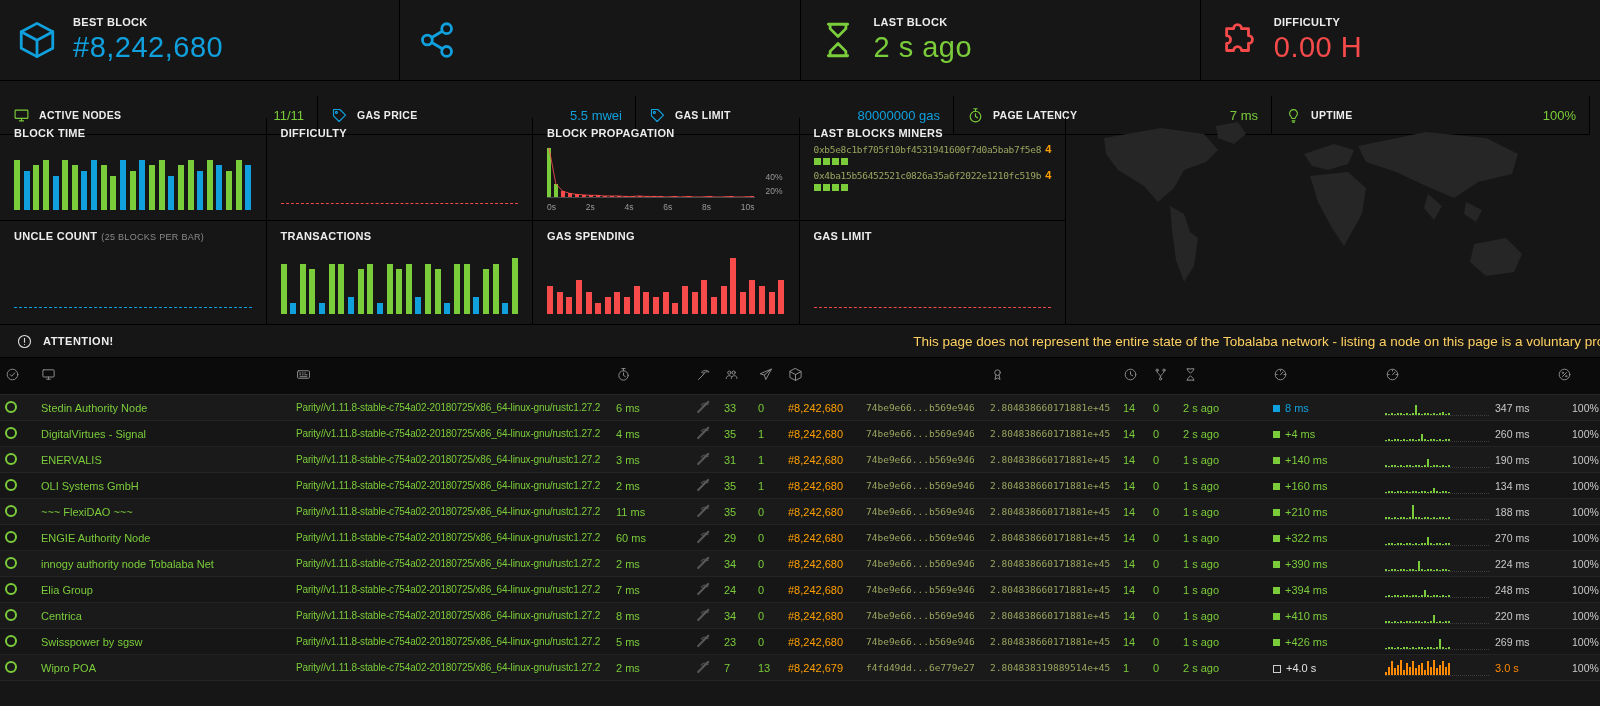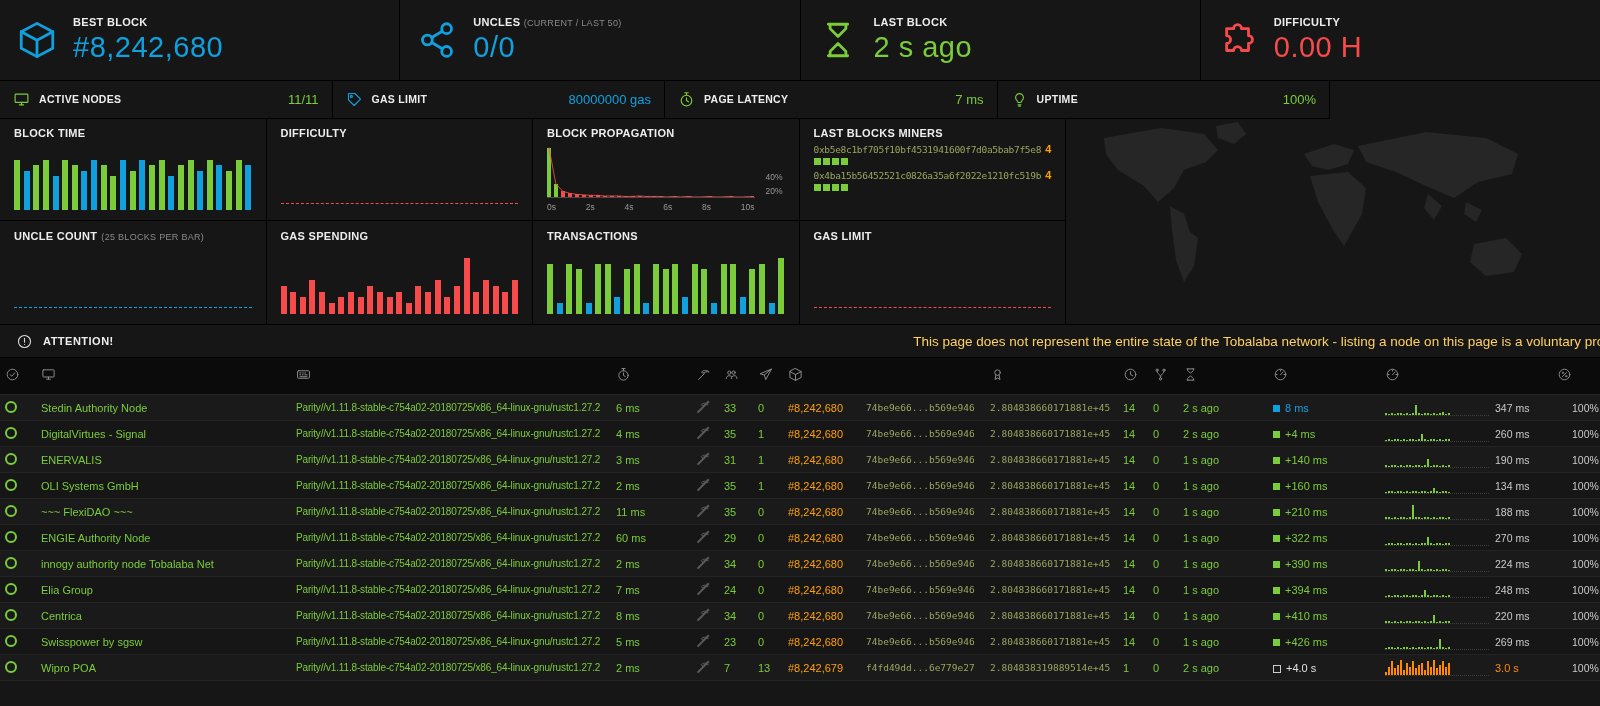--- a/index.html
+++ b/index.html
@@ -9,21 +9,21 @@
   .c-cyan{color:#10a0de}.c-green{color:#7bcc3a}.c-orange{color:#ffa000}.c-red{color:#f74b4b}
 
   #top-row{position:absolute;top:0;left:0;width:1600px;height:80px;display:flex;border-bottom:1px solid #000;}
   .top-card{flex:1 1 0;border-right:1px solid #000;display:flex;align-items:center;gap:15px;padding:0 16px;min-width:0;}
   .top-card:last-child{border-right:none;}
   .top-card .icon{width:42px;height:42px;flex:0 0 42px;}
   .tc-label{font-size:11px;font-weight:bold;color:#ededed;letter-spacing:.3px;white-space:nowrap;}
   .tc-sub{font-size:9px;color:#8a8a8a;font-weight:normal;}
   .tc-value{font-size:29px;font-weight:400;margin-top:3px;white-space:nowrap;letter-spacing:.5px;}
 
-  #stat-row{position:absolute;top:80px;left:0;width:1330px;height:38px;display:flex;border-bottom:1px solid #000;}
+  #stat-row{position:absolute;top:96px;left:0;width:1590px;height:38px;display:flex;border-bottom:1px solid #000;}
   .stat-card{flex:1 1 0;border-right:1px solid #000;display:flex;align-items:center;gap:9px;padding:0 13px;min-width:0;}
   .stat-card .icon{width:17px;height:17px;flex:0 0 17px;}
   .sc-label{font-size:10.5px;font-weight:bold;color:#ededed;letter-spacing:.3px;white-space:nowrap;}
   .sc-value{margin-left:auto;font-size:13px;white-space:nowrap;}
 
   #charts-grid{position:absolute;top:118px;left:0;width:1066px;height:206px;display:grid;grid-template-columns:repeat(4,1fr);grid-template-rows:1fr 1fr;}
   .panel{border-right:1px solid #000;border-bottom:1px solid #000;position:relative;padding:9px 14px 0;min-width:0;overflow:hidden;}
   .panel:nth-child(n+5){border-bottom:none;}
   .panel-title{font-size:11px;font-weight:bold;color:#ededed;letter-spacing:.3px;white-space:nowrap;}
   .panel-sub{font-size:9px;color:#8a8a8a;font-weight:normal;margin-left:4px;}
@@ -92,24 +92,20 @@
     </div>
     <div class="top-card">
       <span class="icon c-cyan">
         <svg viewBox="0 0 24 24" fill="none" stroke="currentColor" stroke-width="1.6" stroke-linecap="round" stroke-linejoin="round">
           <circle cx="6.5" cy="12" r="2.8"></circle>
           <circle cx="17.5" cy="5.5" r="2.8"></circle>
           <circle cx="17.5" cy="18.5" r="2.8"></circle>
           <path d="M9 10.6l6-3.6M9 13.4l6 3.6"></path>
         </svg>
       </span>
-      <div class="tc-body">
-        <div class="tc-label"><span>UNCLES</span> <span class="tc-sub">(CURRENT / LAST 50)</span></div>
-        <div class="tc-value c-cyan">0/0</div>
-      </div>
     </div>
     <div class="top-card">
       <span class="icon c-green">
         <svg viewBox="0 0 24 24" fill="none" stroke="currentColor" stroke-width="1.6" stroke-linecap="round" stroke-linejoin="round">
           <path d="M6.5 3h11M6.5 21h11M7.5 3v2.5L12 10l4.5-4.5V3M7.5 21v-2.5L12 14l4.5 4.5V21"></path>
         </svg>
       </span>
       <div class="tc-body">
         <div class="tc-label"><span>LAST BLOCK</span></div>
         <div class="tc-value c-green">2 s ago</div>
@@ -130,20 +126,30 @@
 <div id="stat-row">
     <div class="stat-card">
       <span class="icon c-green">
         <svg viewBox="0 0 24 24" fill="none" stroke="currentColor" stroke-width="1.6" stroke-linecap="round" stroke-linejoin="round">
           <rect x="3" y="4.5" width="18" height="11.5" rx="1"></rect>
           <path d="M9 19.5h6M12 16v3.5"></path>
         </svg>
       </span>
       <span class="sc-label">ACTIVE NODES</span>
       <span class="sc-value c-green">11/11</span>
+    </div>
+    <div class="stat-card">
+      <span class="icon c-cyan">
+        <svg viewBox="0 0 24 24" fill="none" stroke="currentColor" stroke-width="1.6" stroke-linecap="round" stroke-linejoin="round">
+          <path d="M3.5 12.5V3.5h9l8 8-9 9z"></path>
+          <circle cx="7.6" cy="7.6" r="1.4"></circle>
+        </svg>
+      </span>
+      <span class="sc-label">GAS PRICE</span>
+      <span class="sc-value c-cyan">5.5 mwei</span>
     </div>
     <div class="stat-card">
       <span class="icon c-cyan">
         <svg viewBox="0 0 24 24" fill="none" stroke="currentColor" stroke-width="1.6" stroke-linecap="round" stroke-linejoin="round">
           <path d="M3.5 12.5V3.5h9l8 8-9 9z"></path>
           <circle cx="7.6" cy="7.6" r="1.4"></circle>
         </svg>
       </span>
       <span class="sc-label">GAS LIMIT</span>
       <span class="sc-value c-cyan">80000000 gas</span>
@@ -273,20 +279,50 @@
         <span class="miner-blk"></span>
         <span class="miner-blk"></span>
         <span class="miner-blk"></span>
       </div>
     </div>
     <div class="panel">
       <div class="panel-title"><span>UNCLE COUNT</span><span class="panel-sub">(25 BLOCKS PER BAR)</span></div>
       <div class="empty-line" style="border-top-color: rgb(16, 160, 222);"></div>
     </div>
     <div class="panel">
+      <div class="panel-title"><span>TRANSACTIONS</span></div>
+      <div class="chart-area">
+        <div class="bar bar-g" style="height: 50.4px;"></div>
+        <div class="bar bar-b" style="height: 11.2px;"></div>
+        <div class="bar bar-g" style="height: 50.4px;"></div>
+        <div class="bar bar-g" style="height: 44.8px;"></div>
+        <div class="bar bar-b" style="height: 11.2px;"></div>
+        <div class="bar bar-g" style="height: 50.4px;"></div>
+        <div class="bar bar-g" style="height: 50.4px;"></div>
+        <div class="bar bar-b" style="height: 16.8px;"></div>
+        <div class="bar bar-g" style="height: 44.8px;"></div>
+        <div class="bar bar-g" style="height: 50.4px;"></div>
+        <div class="bar bar-b" style="height: 11.2px;"></div>
+        <div class="bar bar-g" style="height: 50.4px;"></div>
+        <div class="bar bar-g" style="height: 44.8px;"></div>
+        <div class="bar bar-g" style="height: 50.4px;"></div>
+        <div class="bar bar-b" style="height: 16.8px;"></div>
+        <div class="bar bar-g" style="height: 50.4px;"></div>
+        <div class="bar bar-g" style="height: 44.8px;"></div>
+        <div class="bar bar-b" style="height: 11.2px;"></div>
+        <div class="bar bar-g" style="height: 50.4px;"></div>
+        <div class="bar bar-g" style="height: 50.4px;"></div>
+        <div class="bar bar-b" style="height: 16.8px;"></div>
+        <div class="bar bar-g" style="height: 44.8px;"></div>
+        <div class="bar bar-g" style="height: 50.4px;"></div>
+        <div class="bar bar-b" style="height: 11.2px;"></div>
+        <div class="bar bar-g" style="height: 56px;"></div>
+      </div>
+    </div>
+    <div class="panel">
       <div class="panel-title"><span>GAS SPENDING</span></div>
       <div class="chart-area">
         <div class="bar bar-r" style="height: 28px;"></div>
         <div class="bar bar-r" style="height: 22.4px;"></div>
         <div class="bar bar-r" style="height: 16.8px;"></div>
         <div class="bar bar-r" style="height: 33.6px;"></div>
         <div class="bar bar-r" style="height: 22.4px;"></div>
         <div class="bar bar-r" style="height: 11.2px;"></div>
         <div class="bar bar-r" style="height: 16.8px;"></div>
         <div class="bar bar-r" style="height: 22.4px;"></div>
@@ -303,50 +339,20 @@
         <div class="bar bar-r" style="height: 28px;"></div>
         <div class="bar bar-r" style="height: 56px;"></div>
         <div class="bar bar-r" style="height: 22.4px;"></div>
         <div class="bar bar-r" style="height: 33.6px;"></div>
         <div class="bar bar-r" style="height: 28px;"></div>
         <div class="bar bar-r" style="height: 22.4px;"></div>
         <div class="bar bar-r" style="height: 33.6px;"></div>
       </div>
     </div>
     <div class="panel">
-      <div class="panel-title"><span>TRANSACTIONS</span></div>
-      <div class="chart-area">
-        <div class="bar bar-g" style="height: 50.4px;"></div>
-        <div class="bar bar-b" style="height: 11.2px;"></div>
-        <div class="bar bar-g" style="height: 50.4px;"></div>
-        <div class="bar bar-g" style="height: 44.8px;"></div>
-        <div class="bar bar-b" style="height: 11.2px;"></div>
-        <div class="bar bar-g" style="height: 50.4px;"></div>
-        <div class="bar bar-g" style="height: 50.4px;"></div>
-        <div class="bar bar-b" style="height: 16.8px;"></div>
-        <div class="bar bar-g" style="height: 44.8px;"></div>
-        <div class="bar bar-g" style="height: 50.4px;"></div>
-        <div class="bar bar-b" style="height: 11.2px;"></div>
-        <div class="bar bar-g" style="height: 50.4px;"></div>
-        <div class="bar bar-g" style="height: 44.8px;"></div>
-        <div class="bar bar-g" style="height: 50.4px;"></div>
-        <div class="bar bar-b" style="height: 16.8px;"></div>
-        <div class="bar bar-g" style="height: 50.4px;"></div>
-        <div class="bar bar-g" style="height: 44.8px;"></div>
-        <div class="bar bar-b" style="height: 11.2px;"></div>
-        <div class="bar bar-g" style="height: 50.4px;"></div>
-        <div class="bar bar-g" style="height: 50.4px;"></div>
-        <div class="bar bar-b" style="height: 16.8px;"></div>
-        <div class="bar bar-g" style="height: 44.8px;"></div>
-        <div class="bar bar-g" style="height: 50.4px;"></div>
-        <div class="bar bar-b" style="height: 11.2px;"></div>
-        <div class="bar bar-g" style="height: 56px;"></div>
-      </div>
-    </div>
-    <div class="panel">
       <div class="panel-title"><span>GAS LIMIT</span></div>
       <div class="empty-line" style="border-top-color: rgb(247, 75, 75);"></div>
     </div>
   </div>
 
 <div id="map">
   <svg viewBox="0 0 534 206">
     <g fill="#262626" stroke="none">
       <path d="M38 28 L95 18 L138 24 L152 40 L140 52 L118 60 L108 78 L92 92 L78 76 L52 60 L40 44 Z"></path>
       <path d="M150 16 L172 12 L180 24 L168 34 L152 28 Z"></path>

